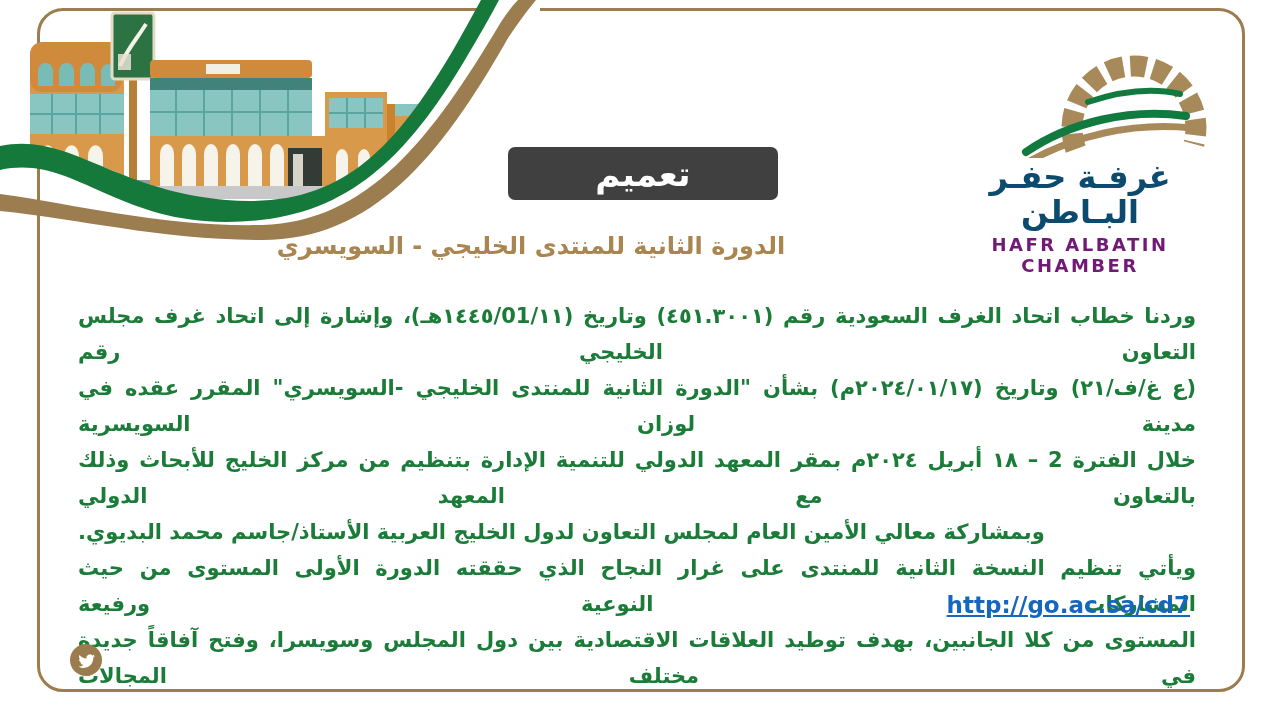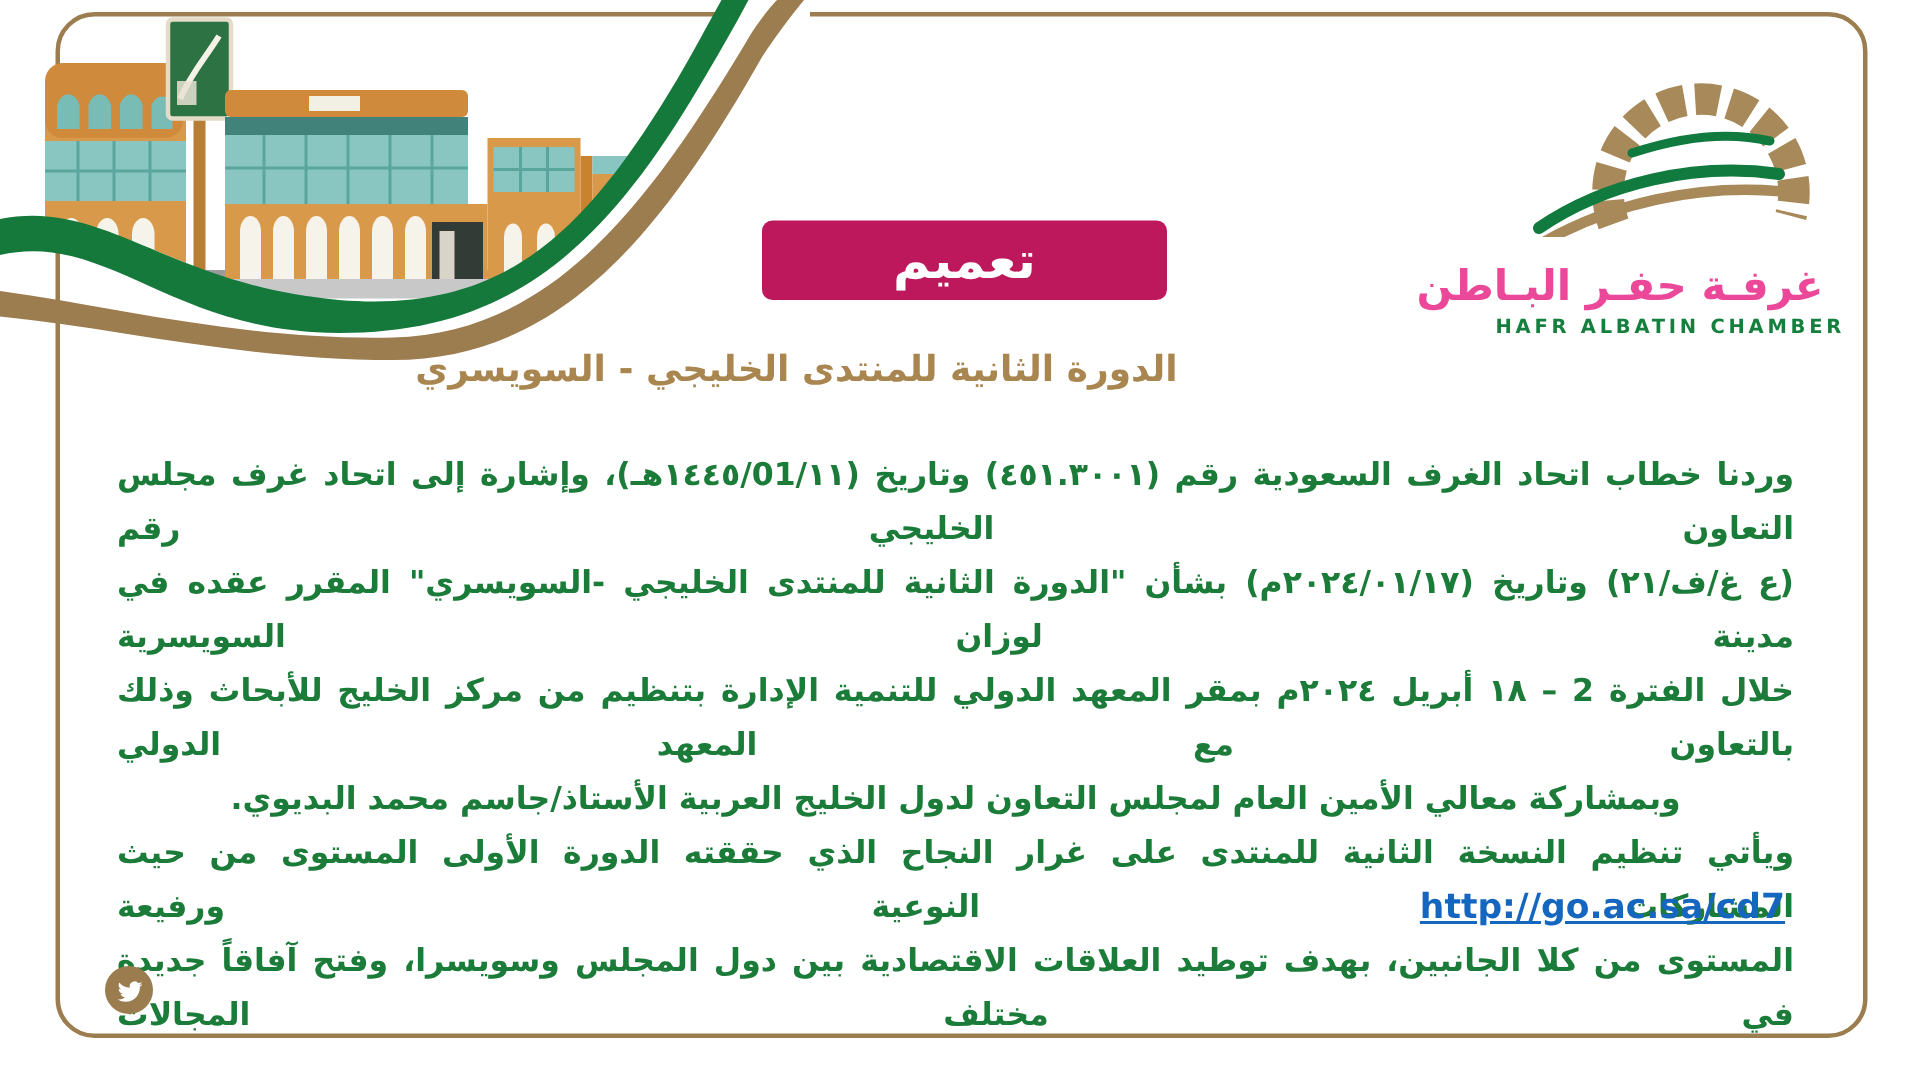--- a/index.html
+++ b/index.html
@@ -7,36 +7,36 @@
     position:relative;width:1280px;height:720px;background:#ffffff;overflow:hidden;
     font-family:"DejaVu Sans","Liberation Sans",sans-serif;
   }
   .page-border{
     position:absolute;left:37px;top:8px;width:1202px;height:678px;
     border:3px solid #9C7D4F;border-radius:26px;
   }
   .hero{position:absolute;left:0;top:0;width:540px;height:240px;}
   .logo{position:absolute;left:930px;top:40px;width:300px;text-align:center;}
   .logo svg{display:block;width:300px;height:118px;margin:0 auto;}
-  .logo-ar{direction:rtl;font-size:28px;font-weight:bold;color:#ec4899;line-height:1.1;margin-top:18px;}
-  .logo-en{font-size:13px;font-weight:bold;color:#15803d;letter-spacing:2.5px;margin-top:4px;text-align:right;}
+  .logo-ar{direction:rtl;font-size:32px;font-weight:bold;color:#0c4a6e;line-height:1.1;margin-top:2px;}
+  .logo-en{font-size:18px;font-weight:bold;color:#701a75;letter-spacing:2.5px;margin-top:4px;}
   .banner{
-    position:absolute;left:508px;top:147px;width:270px;height:53px;background:#be185d;
+    position:absolute;left:508px;top:147px;width:270px;height:53px;background:#404040;
     border-radius:7px;display:flex;align-items:center;justify-content:center;
   }
   .banner span{color:#FFFFFF;font-size:34px;font-weight:bold;line-height:1;}
   .doc-title{
     position:absolute;left:0;top:232px;width:1062px;margin:0;text-align:center;direction:rtl;
     font-size:24px;font-weight:bold;color:#A9854F;
   }
   .body-text{
     position:absolute;right:84px;left:78px;top:298px;direction:rtl;
     color:#1B7B38;font-size:21px;font-weight:bold;line-height:36px;
   }
-  .bline{text-align:center;}
+  .bline{text-align:left;}
   .bline.fw{text-align:justify;text-align-last:justify;}
   .doc-link{
     position:absolute;right:90px;top:592px;direction:ltr;
     font-size:23px;font-weight:bold;color:#1566BE;text-decoration:underline;cursor:pointer;
   }
   .footer{position:absolute;left:70px;top:644px;display:flex;align-items:center;gap:12px;}
   .tw-circle{width:32px;height:32px;border-radius:50%;background:#9A7C4E;display:flex;align-items:center;justify-content:center;}
   .tw-circle svg{width:18px;height:18px;display:block;}
   .handle{font-size:24px;color:#8D8678;letter-spacing:1px;cursor:pointer;}
 </style>

